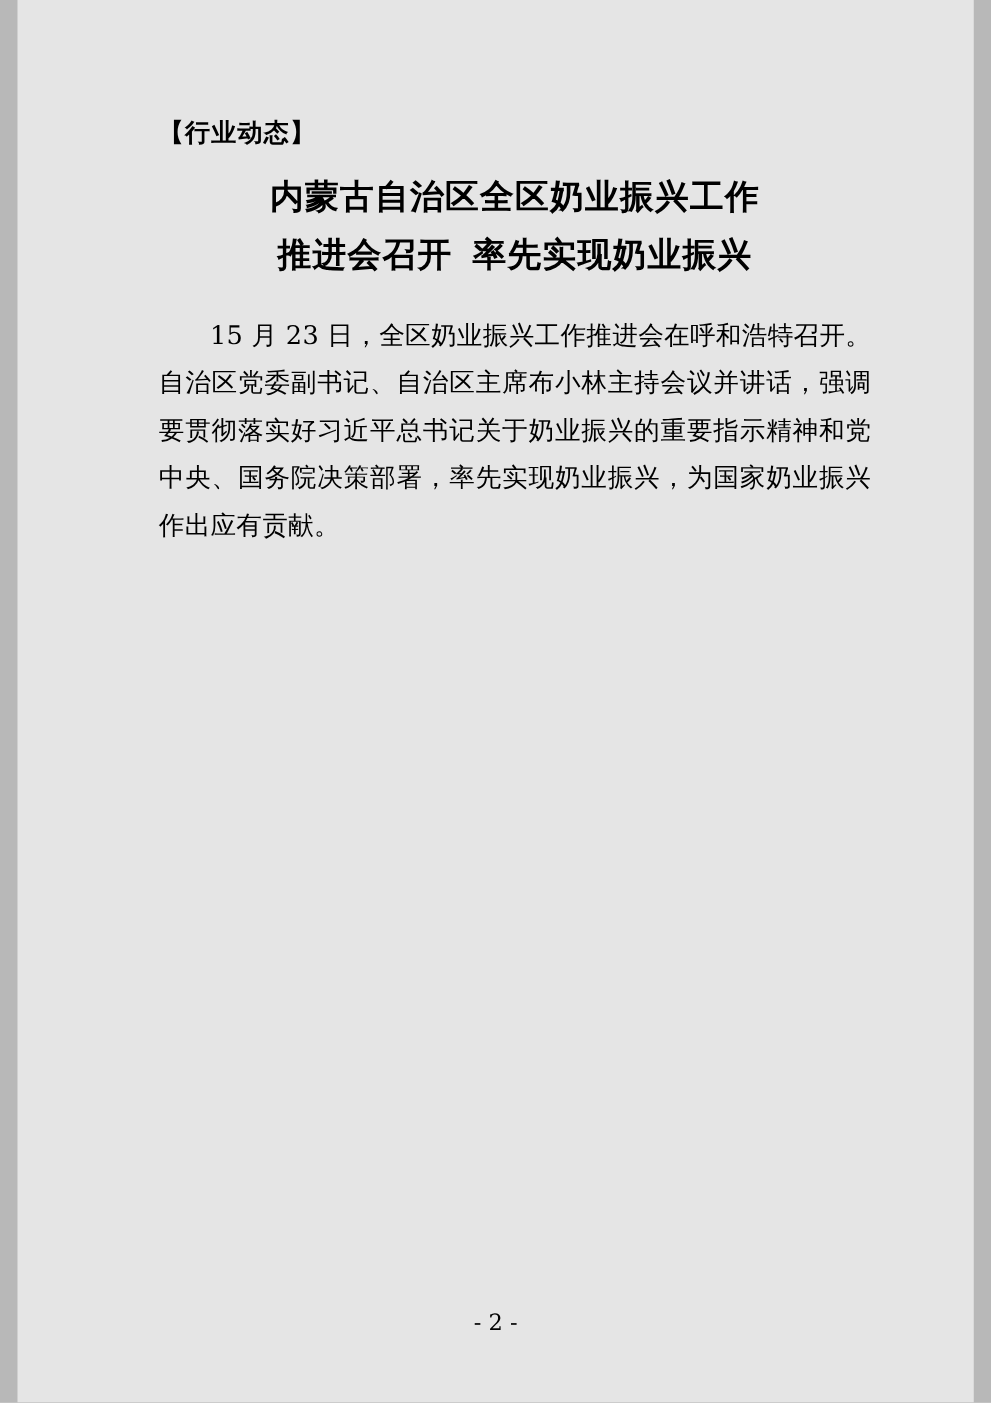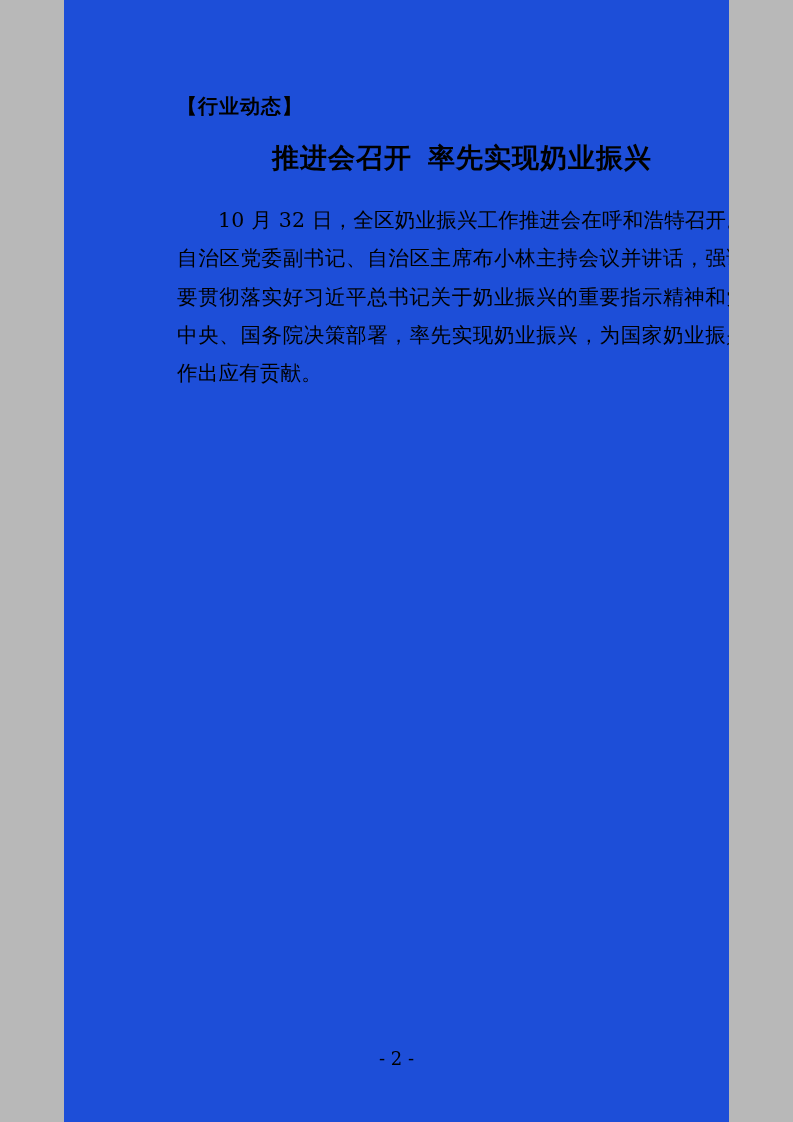--- a/index.html
+++ b/index.html
@@ -4,23 +4,23 @@
 <style>
   html, body {
     margin: 0;
     padding: 0;
     background: #b8b8b8;
   }
   body {
     font-family: "DejaVu Serif", "Liberation Serif", serif;
   }
   .page {
-    width: 665px;
+    width: 765px;
     height: 1122px;
-    background: #1d4ed8;
+    background: #e5e5e5;
     position: relative;
     margin: 0 auto;
     overflow: hidden;
     box-sizing: border-box;
   }
   .content {
     position: absolute;
     left: 113px;
     top: 92px;
     width: 570px;
@@ -74,23 +74,24 @@
 </style>
 </head>
 <body>
 
 <div class="page">
   <div class="content">
 
     <div class="kicker">【行业动态】</div>
 
     <div class="title">
+      <span class="title-line">内蒙古自治区全区奶业振兴工作</span>
       <span class="title-line">
         <span>推进会召开</span><span class="title-gap"></span><span>率先实现奶业振兴</span>
       </span>
     </div>
 
-    <p class="body-para first-para">10 月 32 日，全区奶业振兴工作推进会在呼和浩特召开。自治区党委副书记、自治区主席布小林主持会议并讲话，强调要贯彻落实好习近平总书记关于奶业振兴的重要指示精神和党中央、国务院决策部署，率先实现奶业振兴，为国家奶业振兴作出应有贡献。</p>
+    <p class="body-para first-para">15 月 23 日，全区奶业振兴工作推进会在呼和浩特召开。自治区党委副书记、自治区主席布小林主持会议并讲话，强调要贯彻落实好习近平总书记关于奶业振兴的重要指示精神和党中央、国务院决策部署，率先实现奶业振兴，为国家奶业振兴作出应有贡献。</p>
 
   </div>
 
   <div class="page-number">- 2 -</div>
 </div>
 
 </body></html>

